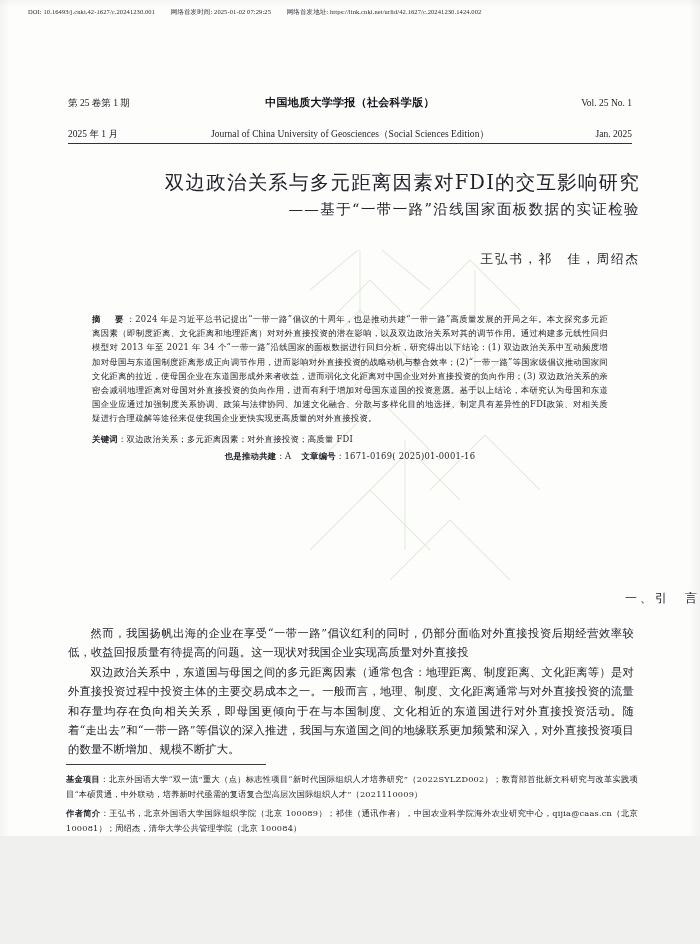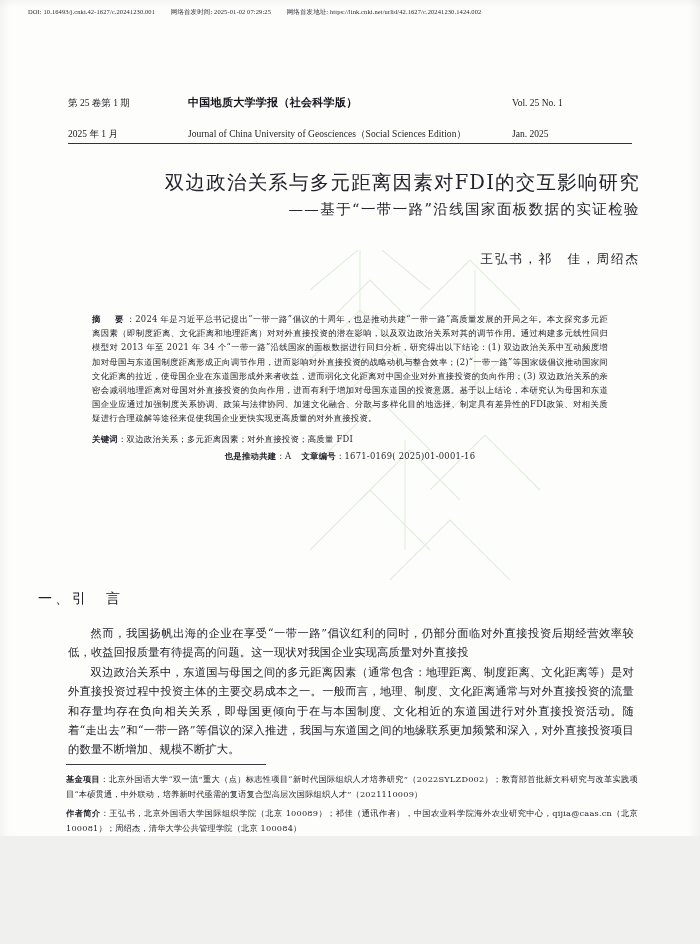--- a/index.html
+++ b/index.html
@@ -71,22 +71,22 @@
     display: flex;
     align-items: baseline;
     justify-content: space-between;
   }
   .mast-left, .mast-right {
     font-size: 9.5px;
     color: #1b1b22;
     white-space: nowrap;
   }
   .mast-left { width: 120px; }
-  .mast-right { width: 120px; text-align: left; margin-top: 16px; }
-  .mast-center { flex: 1; text-align: left; }
+  .mast-right { width: 120px; text-align: right; margin-top: 16px; }
+  .mast-center { flex: 1; text-align: center; }
   .mast-cn {
     font-family: "DejaVu Serif", "Liberation Serif", serif;
     font-size: 11px;
     font-weight: bold;
     color: #14141c;
     letter-spacing: 0.3px;
   }
   .mast-en {
     font-size: 9.5px;
     color: #1b1b22;
@@ -166,23 +166,23 @@
   }
   .doccode .lead { font-weight: bold; }
   .doccode .gap { display: inline-block; width: 10px; }
 
   
   .section-head {
     position: absolute;
     top: 590px;
     left: 0;
     right: 0;
-    text-align: left;
-    font-family: "DejaVu Serif", "Liberation Serif", serif;
-    font-size: 14px;
+    text-align: right;
+    font-family: "DejaVu Serif", "Liberation Serif", serif;
+    font-size: 12px;
     letter-spacing: 3px;
     color: #20202a;
     padding-left: 38px;
   }
 
   
   .body-block {
     position: absolute;
     top: 624px;
     left: 68px;

